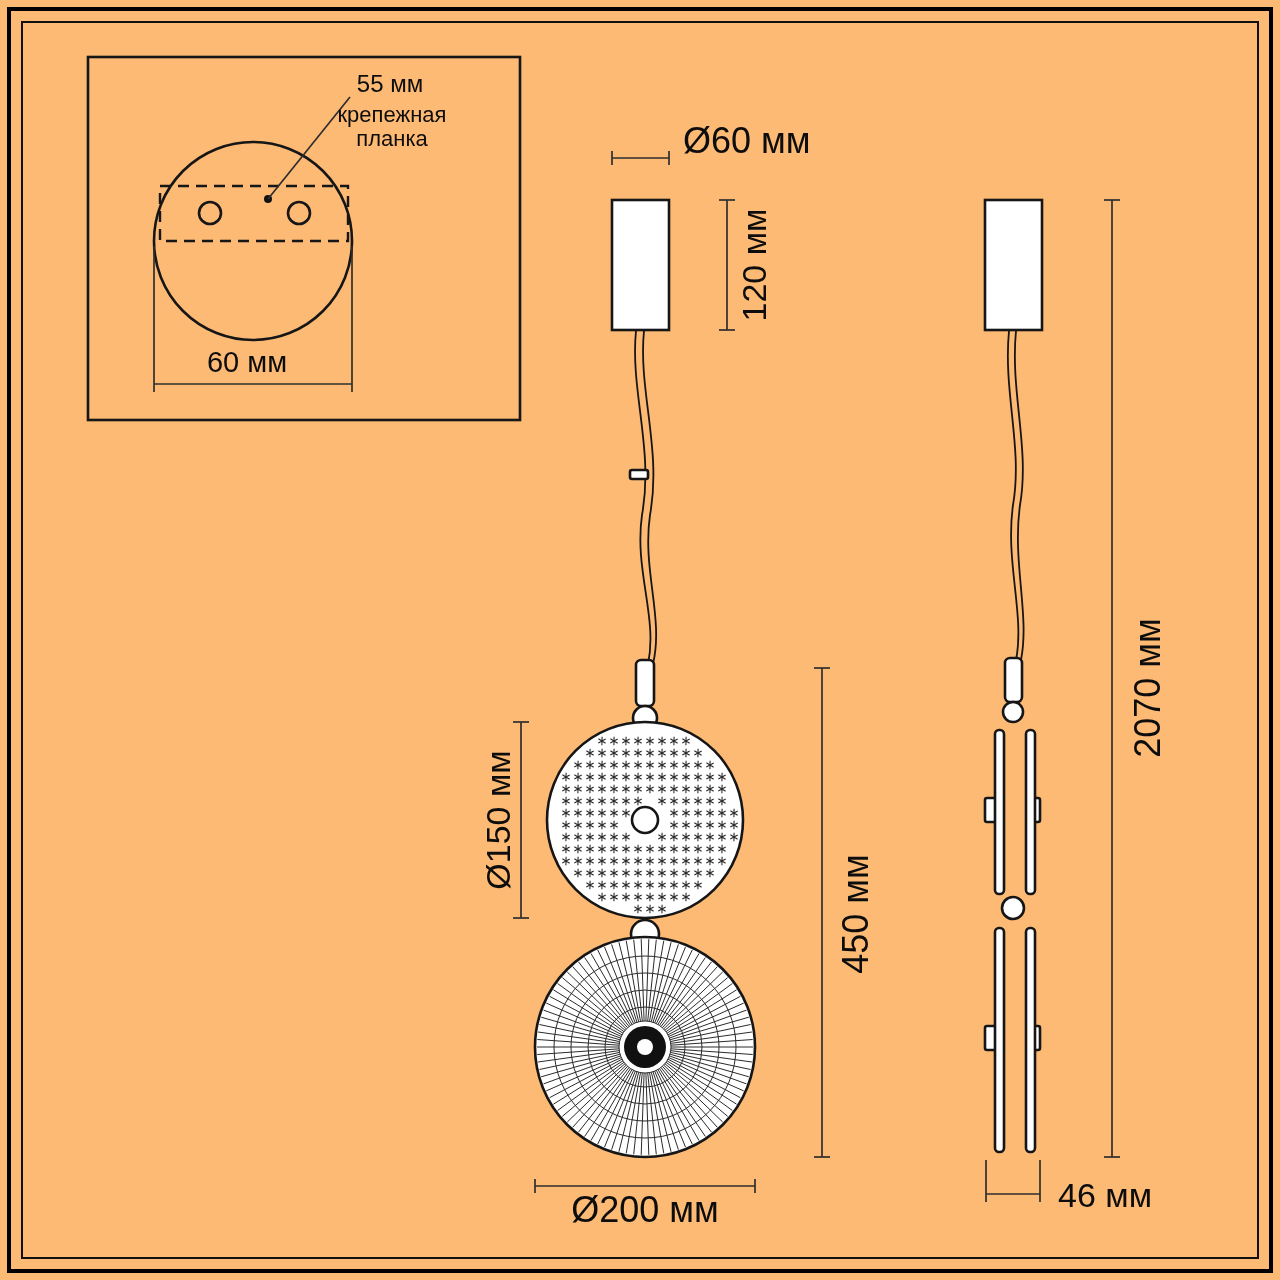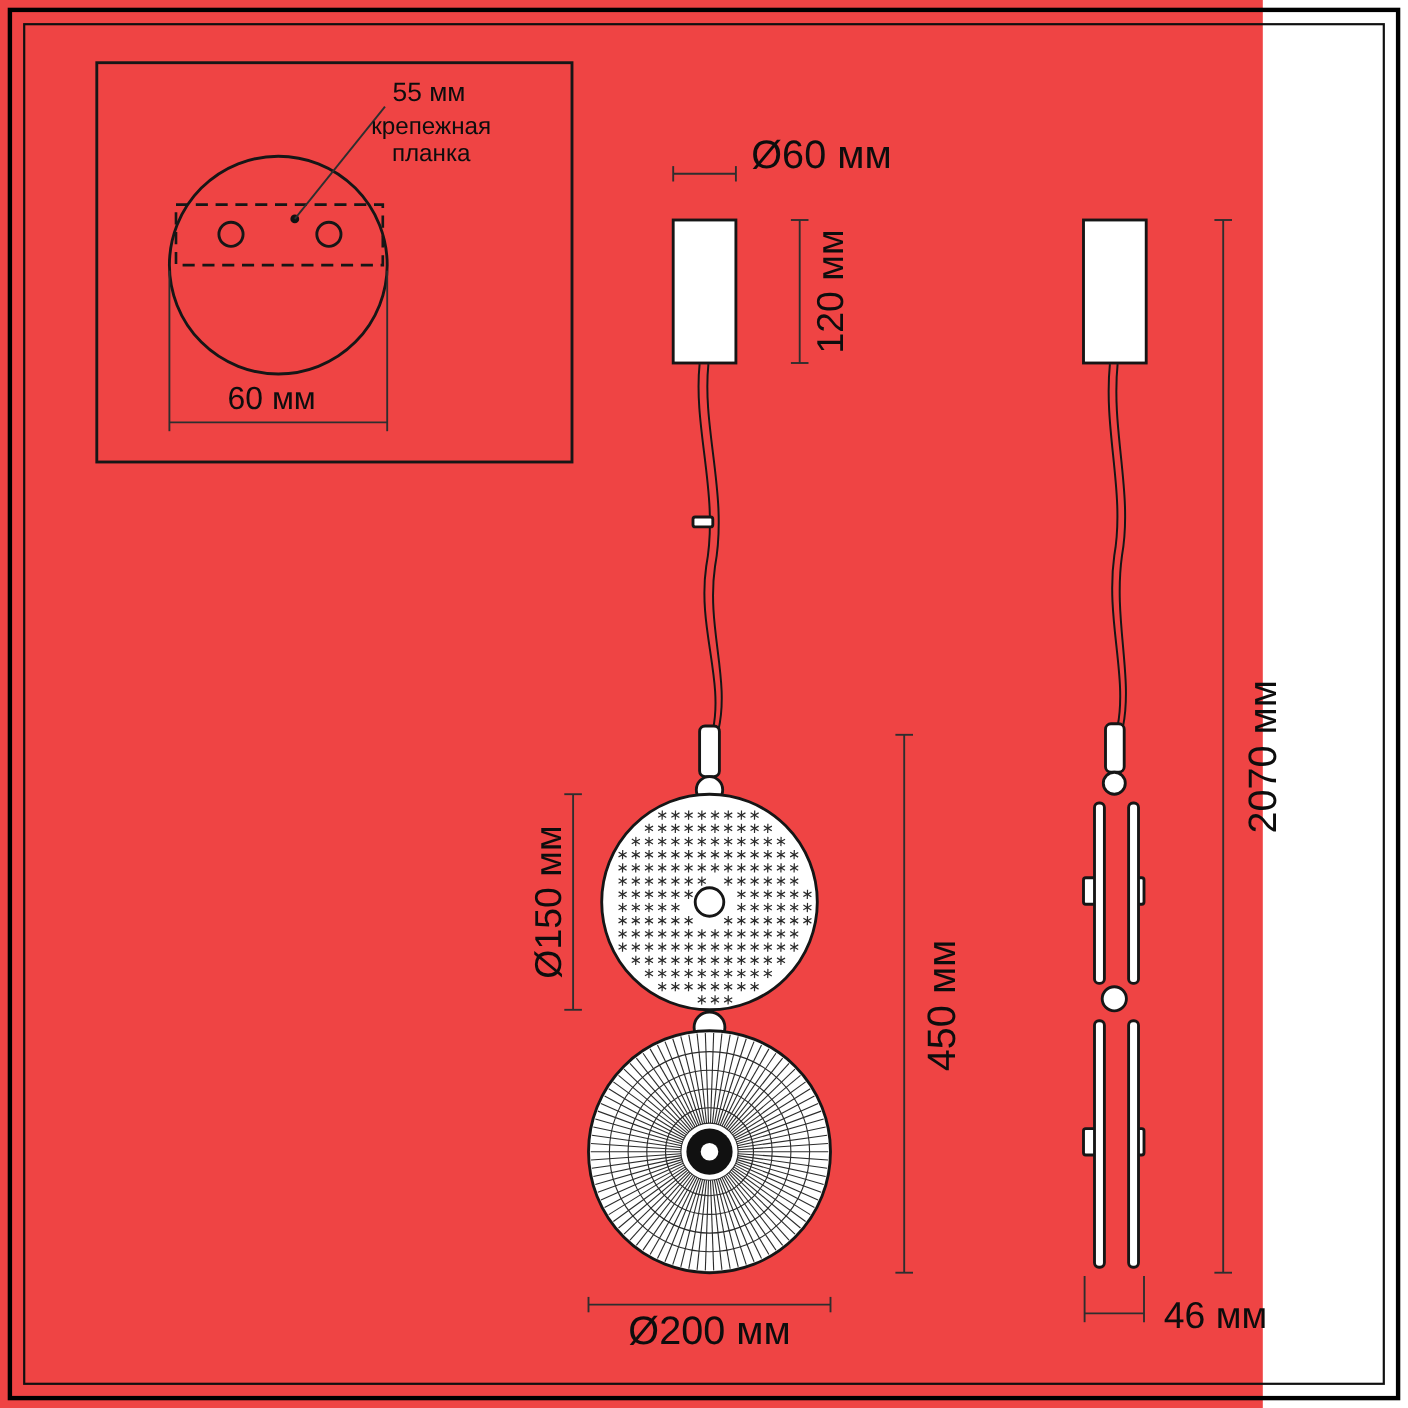--- a/index.html
+++ b/index.html
@@ -1,16 +1,16 @@
 <!DOCTYPE html>
 <html><head>
 <meta charset="utf-8">
 <style>
   html,body{margin:0;padding:0;background:#ffffff}
-  .stage{width:1148px;height:1280px;position:relative;background:#ef4444;font-family:"Liberation Sans",sans-serif}
+  .stage{width:1280px;height:1280px;position:relative;background:#fdba74;font-family:"Liberation Sans",sans-serif}
   svg{display:block}
   .frame-outer{fill:none;stroke:#000000;stroke-width:4}
   .frame-inner{fill:none;stroke:#101010;stroke-width:2}
   .outline{fill:#ffffff;stroke:#161616;stroke-width:2.6}
   .outline-nf{fill:none;stroke:#161616;stroke-width:2.6}
   .dashed{fill:none;stroke:#161616;stroke-width:2.4;stroke-dasharray:11 7}
   .dim{stroke:#2e2e2e;stroke-width:1.7;fill:none}
   .cable{stroke:#161616;stroke-width:1.8;fill:none}
   .lbl{fill:#0d0d0d}
   .t36{font-size:36px}

